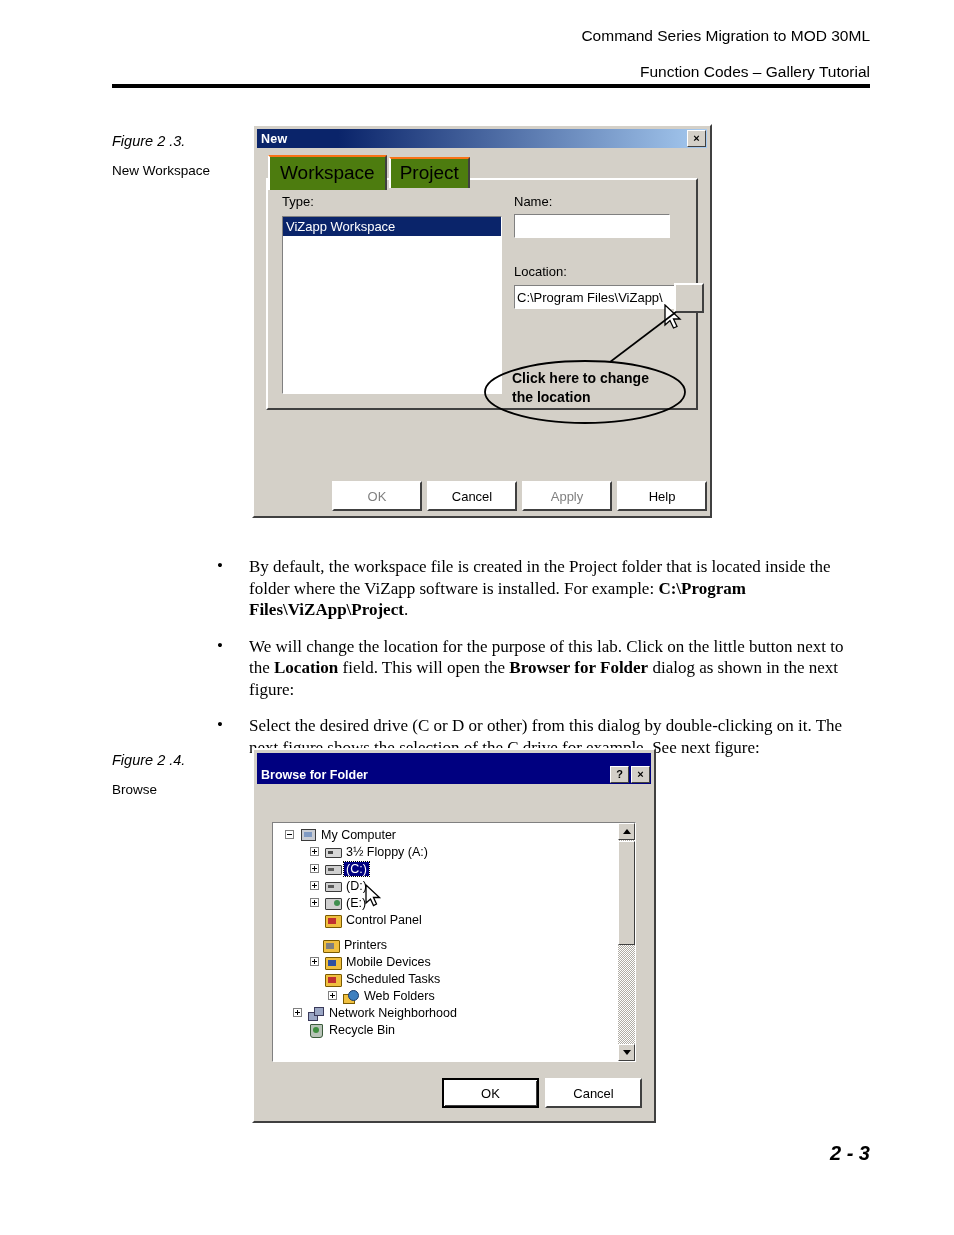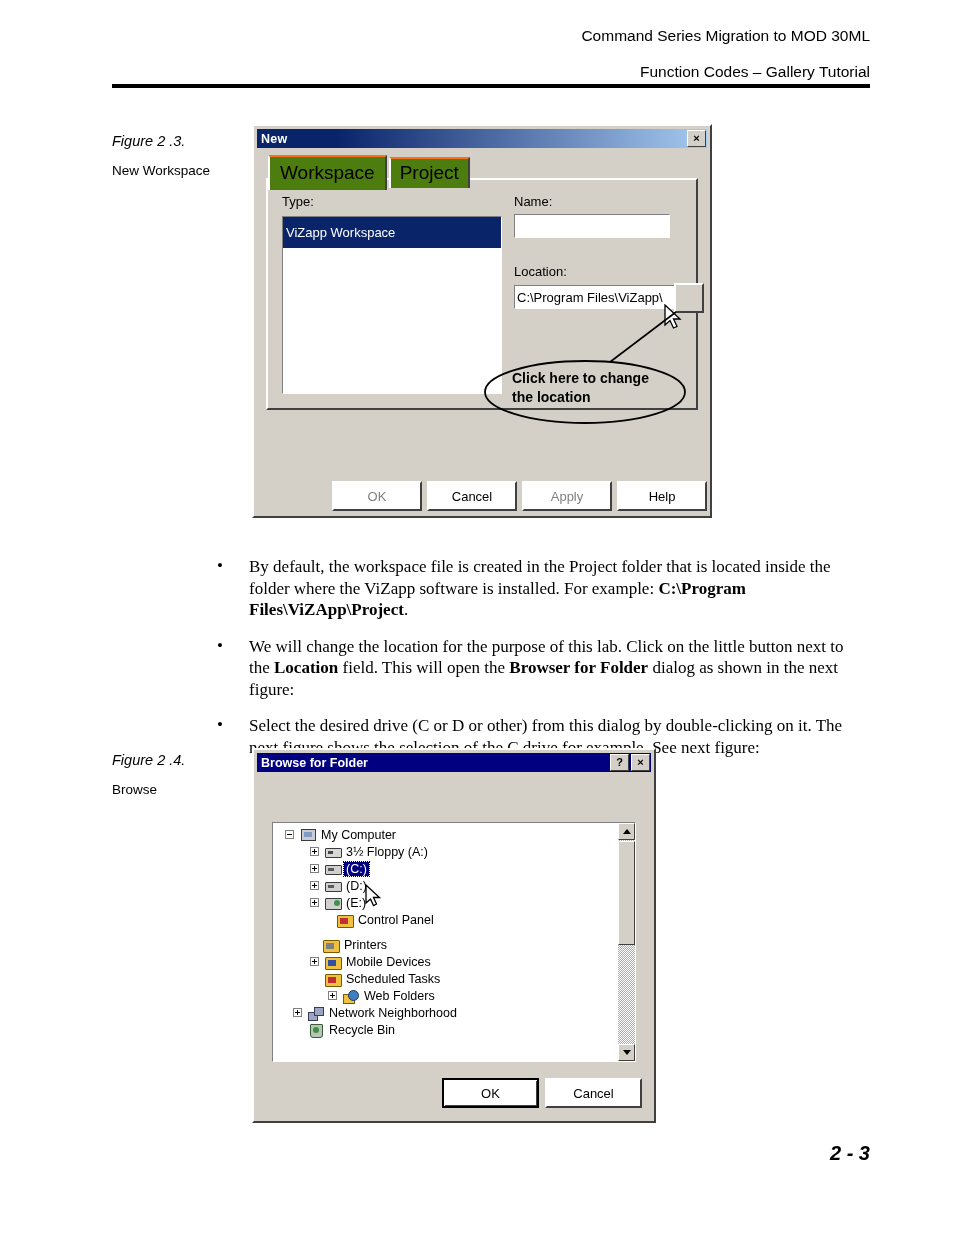--- a/index.html
+++ b/index.html
@@ -84,21 +84,21 @@
 
   .fld-label { position:absolute; font-size:13px; color:#000; white-space:nowrap; }
 
   .listbox {
     position:absolute; background:#ffffff;
     border-top:1px solid #808080; border-left:1px solid #808080;
     border-right:1px solid #ffffff; border-bottom:1px solid #ffffff;
     overflow:hidden;
   }
   .listbox .item {
-    font-size:13px; padding:8px 3px; color:#000; white-space:nowrap;
+    font-size:13px; padding:2px 3px; color:#000; white-space:nowrap;
   }
   .listbox .item.sel { background:#0a246a; color:#ffffff; }
 
   .textbox {
     position:absolute; background:#ffffff;
     border-top:1px solid #808080; border-left:1px solid #808080;
     border-right:1px solid #ffffff; border-bottom:1px solid #ffffff;
     font-size:13px; color:#000; display:flex; align-items:center;
     padding:0 2px; overflow:hidden; white-space:nowrap;
     font-family:"Liberation Sans", sans-serif;
@@ -135,21 +135,21 @@
   .bullet p {
     margin:0; font-family:"Liberation Serif", serif;
     font-size:17px; line-height:21.5px; color:#000;
   }
   .bullet b { font-weight:bold; }
 
   
   #browse-dialog { left:252px; top:748px; width:404px; height:375px; }
   .titlebar-solid {
     position:absolute; left:3px; right:3px; top:3px; height:19px;
-    background:#000080; display:flex; align-items:center; padding:0 1px 0 4px;
+    background:#000080; display:flex; align-items:center; padding:12px 1px 0 4px;
   }
   .titlebar-solid .t-text {
     color:#fff; font-size:12.5px; font-weight:bold; flex:1; white-space:nowrap;
   }
 
   .tree-panel {
     position:absolute; left:18px; top:72px; right:18px; height:238px;
     background:#ffffff;
     border-top:1px solid #808080; border-left:1px solid #808080;
     border-right:1px solid #ffffff; border-bottom:1px solid #ffffff;
@@ -376,21 +376,21 @@
           </div>
           <div class="trow" style="padding-left: 34px;">
             <span class="tw">
               <span class="expander plus"></span>
             </span>
             <span class="ico">
               <span class="ic-cd"></span>
             </span>
             <span class="tlabel">(E:)</span>
           </div>
-          <div class="trow" style="padding-left: 34px; margin-left: 12px;">
+          <div class="trow" style="padding-left: 34px;">
             <span class="tw"></span>
             <span class="ico">
               <span class="ic-folder"></span>
             </span>
             <span class="tlabel">Control Panel</span>
           </div>
           <div class="trow" style="padding-left: 32px; margin-top: 8px;">
             <span class="tw"></span>
             <span class="ico">
               <span class="ic-folder grey"></span>

